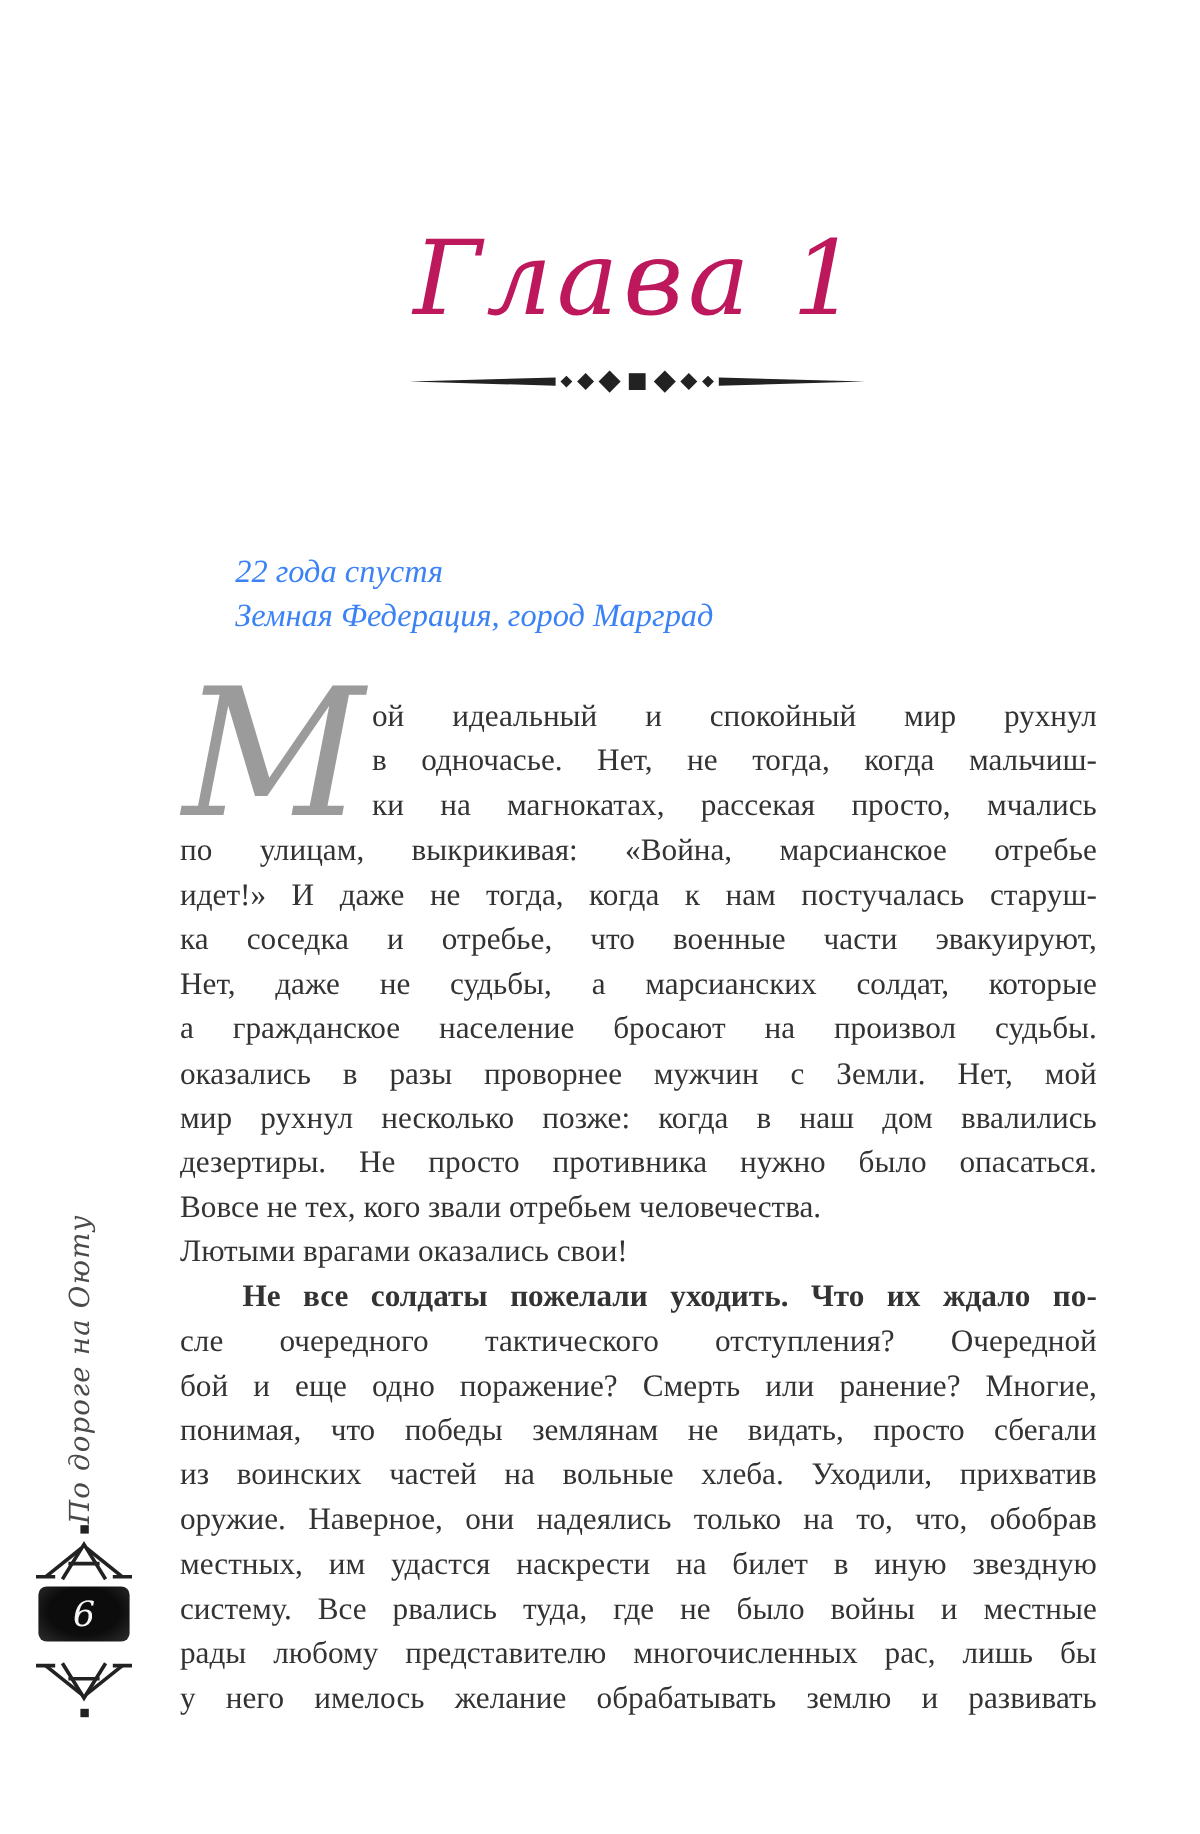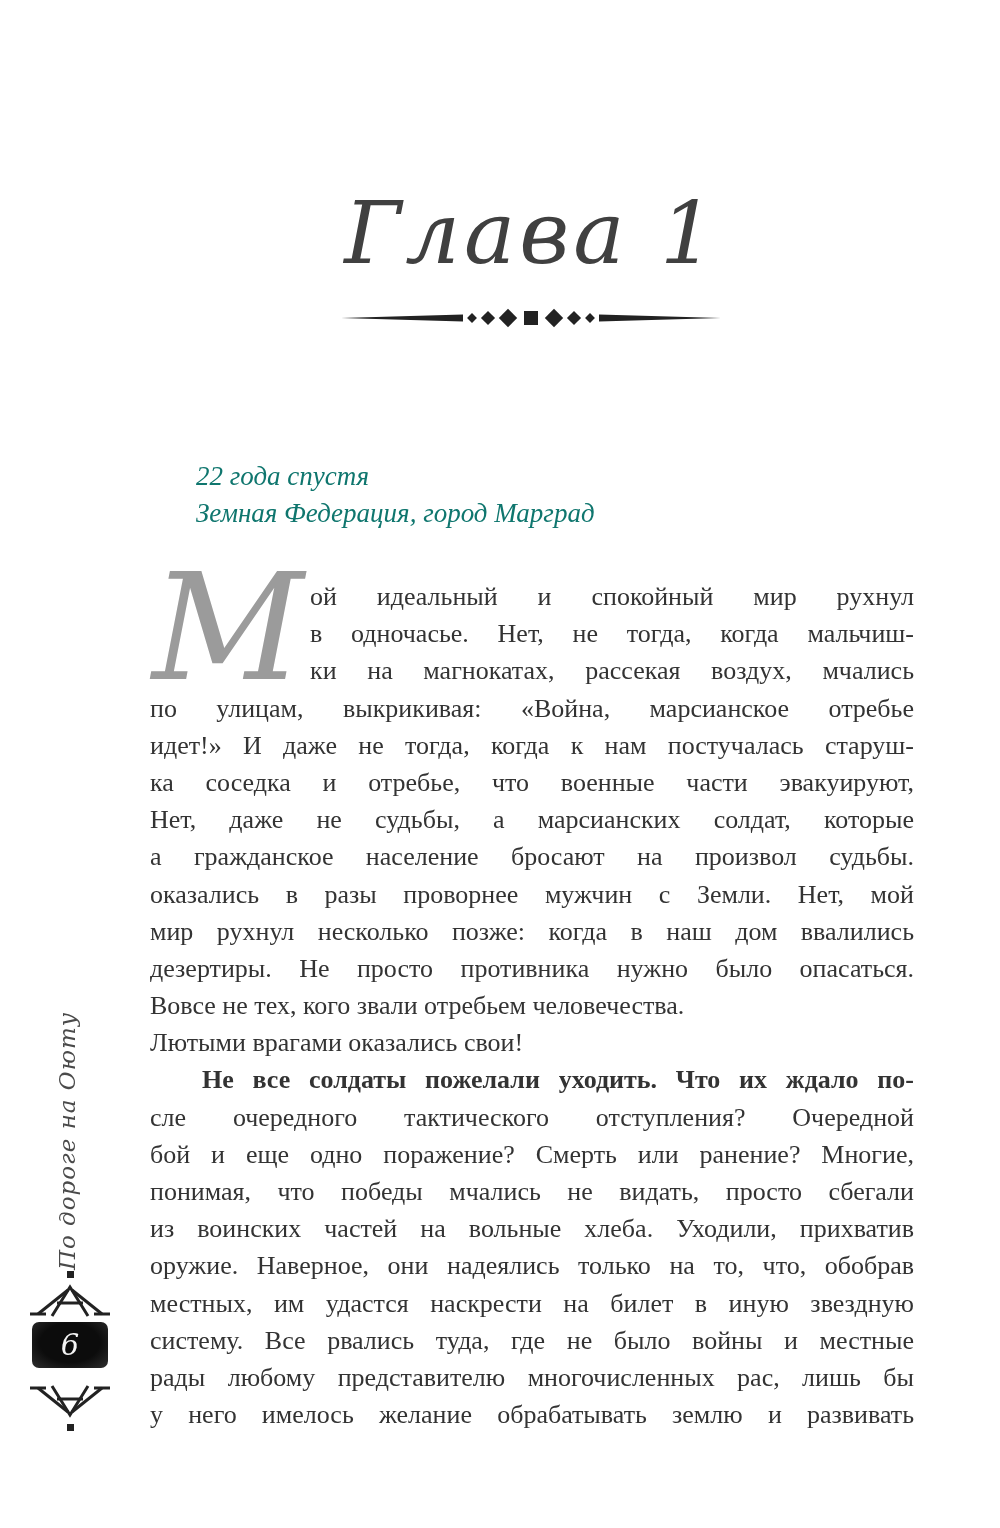--- a/index.html
+++ b/index.html
@@ -5,28 +5,28 @@
   html,body{margin:0;padding:0;background:#e8e8e8;}
   .page{
     position:relative;width:1000px;height:1528px;background:#ffffff;
     font-family:"Liberation Serif","DejaVu Serif",serif;color:#2e2e2e;
     overflow:hidden;margin:0 auto;
   }
   
   .chapter-head{
     position:absolute;left:150px;top:186px;width:763px;
     text-align:center;font-family:"DejaVu Serif","Liberation Serif",serif;
-    font-style:italic;font-size:86px;line-height:1.1;color:#404040;
+    font-style:italic;font-size:86px;line-height:1.1;color:#be185d;
     letter-spacing:4px;
   }
   .divider{position:absolute;left:341px;top:306px;width:380px;height:24px;}
   
   .epigraph{
     position:absolute;left:196px;top:458px;width:640px;
-    font-style:italic;font-size:27px;line-height:37px;color:#0f766e;
+    font-style:italic;font-size:27px;line-height:37px;color:#3b82f6;
   }
   
   .body-text{
     position:absolute;left:150px;top:578px;width:764px;
     font-size:26px;line-height:37.2px;color:#333333;
   }
   .drop-cap{
     float:left;width:158px;height:110px;
     font-family:"DejaVu Serif","Liberation Serif",serif;
     font-style:italic;font-size:148px;line-height:100px;
@@ -81,35 +81,35 @@
 
   <div class="epigraph">
     <div>22 года спустя</div>
     <div>Земная Федерация, город Марград</div>
   </div>
 
   <div class="body-text">
     <div class="drop-cap">М</div>
     <div class="line">ой идеальный и спокойный мир рухнул</div>
     <div class="line">в одночасье. Нет, не тогда, когда мальчиш-</div>
-    <div class="line">ки на магнокатах, рассекая воздух, мчались</div>
+    <div class="line">ки на магнокатах, рассекая просто, мчались</div>
     <div class="line">по улицам, выкрикивая: «Война, марсианское отребье</div>
     <div class="line">идет!» И даже не тогда, когда к нам постучалась старуш-</div>
     <div class="line">ка соседка и отребье, что военные части эвакуируют,</div>
     <div class="line">Нет, даже не судьбы, а марсианских солдат, которые</div>
     <div class="line">а гражданское население бросают на произвол судьбы.</div>
     <div class="line">оказались в разы проворнее мужчин с Земли. Нет, мой</div>
     <div class="line">мир рухнул несколько позже: когда в наш дом ввалились</div>
     <div class="line">дезертиры. Не просто противника нужно было опасаться.</div>
     <div class="line ragged">Вовсе не тех, кого звали отребьем человечества.</div>
     <div class="line ragged">Лютыми врагами оказались свои!</div>
     <div class="line indent">Не все солдаты пожелали уходить. Что их ждало по-</div>
     <div class="line">сле очередного тактического отступления? Очередной</div>
     <div class="line">бой и еще одно поражение? Смерть или ранение? Многие,</div>
-    <div class="line">понимая, что победы мчались не видать, просто сбегали</div>
+    <div class="line">понимая, что победы землянам не видать, просто сбегали</div>
     <div class="line">из воинских частей на вольные хлеба. Уходили, прихватив</div>
     <div class="line">оружие. Наверное, они надеялись только на то, что, обобрав</div>
     <div class="line">местных, им удастся наскрести на билет в иную звездную</div>
     <div class="line">систему. Все рвались туда, где не было войны и местные</div>
     <div class="line">рады любому представителю многочисленных рас, лишь бы</div>
     <div class="line">у него имелось желание обрабатывать землю и развивать</div>
   </div>
 
   <div class="side-title">По дороге на Оюту</div>
 

